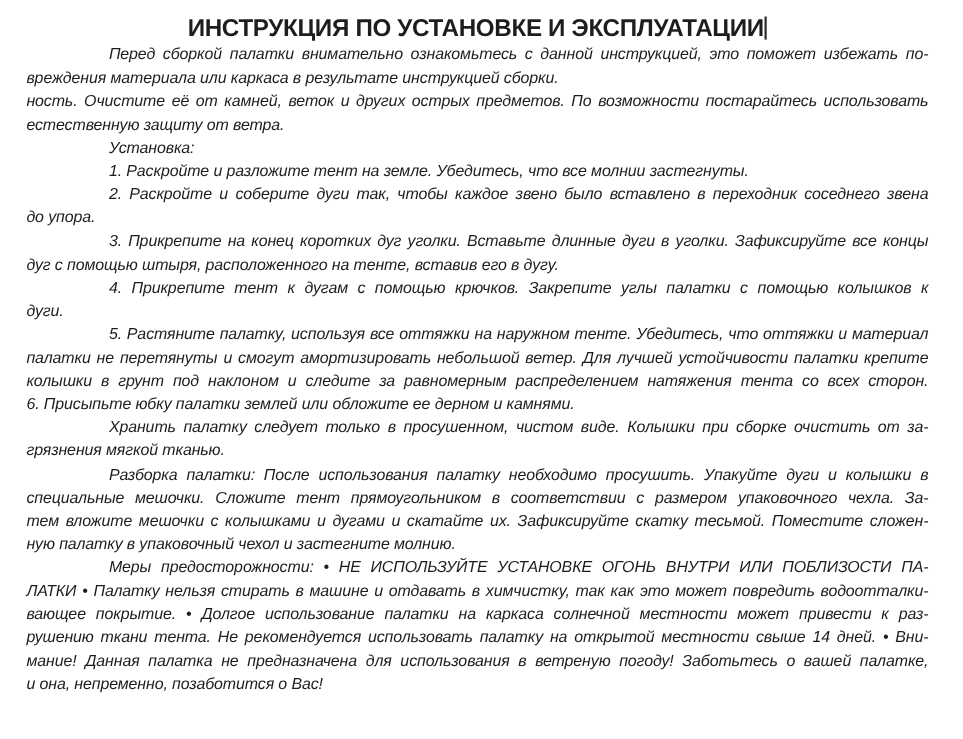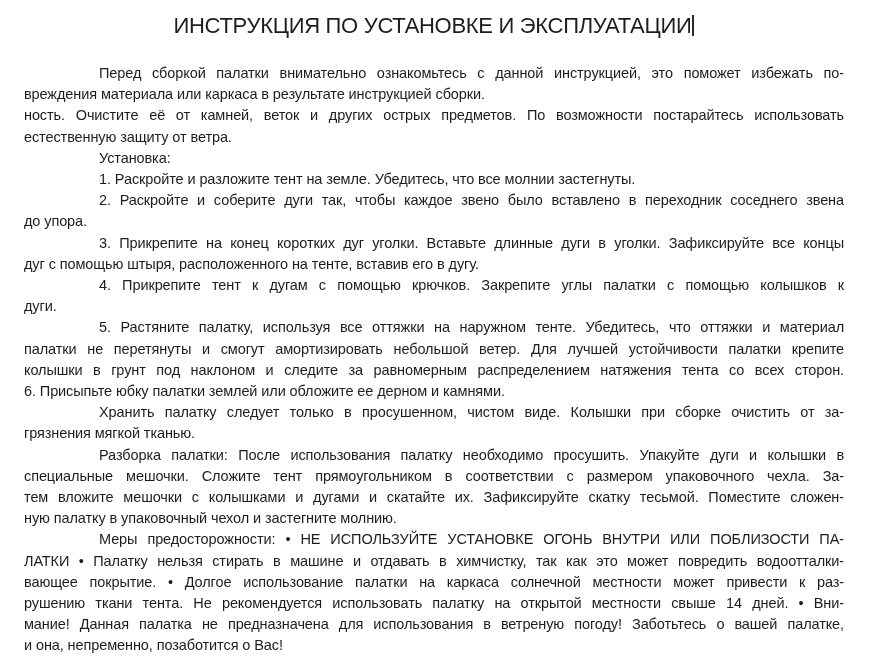--- a/index.html
+++ b/index.html
@@ -9,41 +9,41 @@
     height: 672px;
     box-sizing: border-box;
     background: #ffffff;
     color: #1d1d1d;
     font-family: "Liberation Sans", "DejaVu Sans", sans-serif;
     padding: 10px 31px 0 24px;
     overflow: hidden;
   }
   .title {
     font-size: 22px;
-    font-weight: 400;
+    font-weight: 700;
     text-align: center;
-    margin: 2px 0 24px 0;
+    margin: 2px 0 1px 0;
     line-height: 27px;
     white-space: nowrap;
     letter-spacing: -0.3px;
   }
   .caret {
     display: inline-block;
     width: 2px;
     height: 21px;
     background: #2a2a2a;
     vertical-align: -3px;
     margin-left: 1px;
   }
   .doc-body {
     font-size: 14.5px;
     line-height: 21.2px;
     letter-spacing: -0.1px;
   }
-  .paragraph { margin: 0; padding: 0; }
+  .paragraph { margin: 0; padding: 0; font-style: italic; }
   .line {
     text-align: justify;
     text-align-last: justify;
     min-height: 21.2px;
   }
   .line.last { text-align-last: left; }
   .line.indent { text-indent: 75px; }
 </style>
 </head>
 <body>

